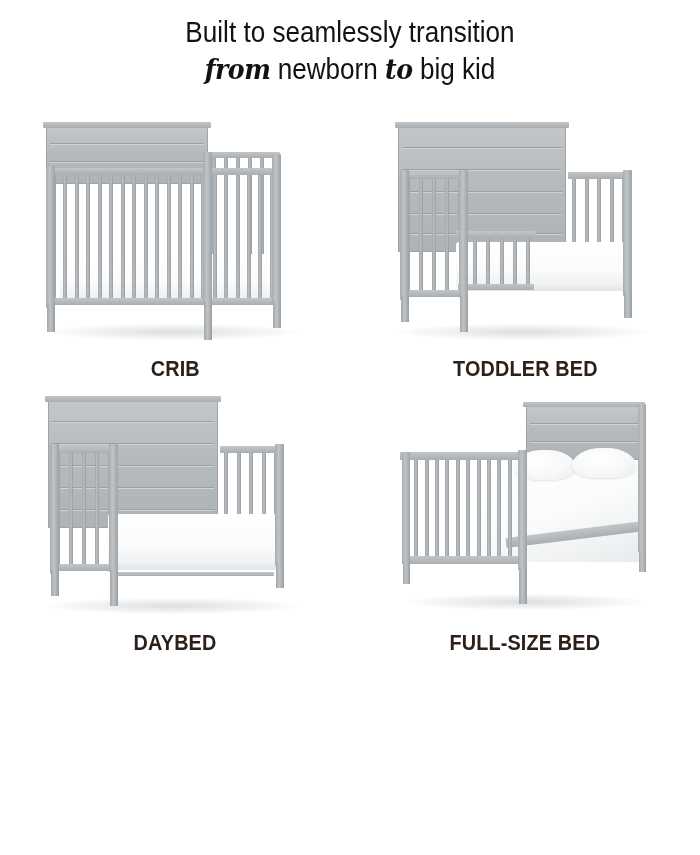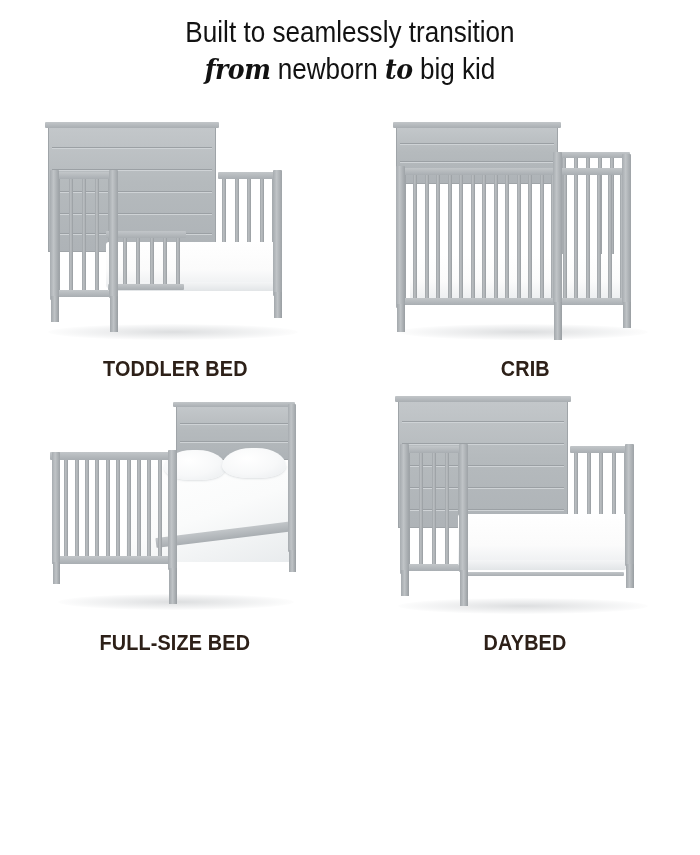--- a/index.html
+++ b/index.html
@@ -167,20 +167,79 @@
       </span>
     </div>
   </div>
 
   <div class="grid">
 
     <div class="cell">
       <div class="stage">
         <div class="shadow"></div>
 
+        <div class="panel" style="left:16px;top:12px;width:162px;height:58px;">
+          <span class="plank" style="top:16px;"></span>
+          <span class="plank" style="top:34px;"></span>
+        </div>
+
+        <div class="rail" style="left:13px;top:8px;width:168px;height:6px;"></div>
+
+        <div class="slats" style="left:182px;top:42px;width:64px;height:120px;">
+          <i></i>
+            <i></i>
+            <i></i>
+            <i></i>
+            <i></i>
+            <i></i>
+        </div>
+        <div class="rail" style="left:178px;top:38px;width:72px;height:6px;"></div>
+
+        <div class="mattress" style="left:30px;top:140px;width:216px;height:46px;"></div>
+
+        <div class="slats" style="left:22px;top:58px;width:222px;height:130px;">
+          <i></i>
+            <i></i>
+            <i></i>
+            <i></i>
+            <i></i>
+            <i></i>
+            <i></i>
+            <i></i>
+            <i></i>
+            <i></i>
+          <i></i>
+            <i></i>
+            <i></i>
+            <i></i>
+            <i></i>
+            <i></i>
+            <i></i>
+            <i></i>
+            <i></i>
+            <i></i>
+        </div>
+        <div class="rail" style="left:18px;top:54px;width:230px;height:7px;"></div>
+        <div class="rail" style="left:20px;top:184px;width:226px;height:7px;"></div>
+
+        <div class="postv" style="left:16px;top:52px;width:9px;height:142px;"></div>
+        <div class="postv" style="left:173px;top:38px;width:9px;height:152px;"></div>
+        <div class="postv" style="left:242px;top:40px;width:9px;height:150px;"></div>
+
+        <div class="leg" style="left:17px;top:190px;width:8px;height:28px;"></div>
+        <div class="leg" style="left:174px;top:188px;width:8px;height:38px;"></div>
+        <div class="leg" style="left:243px;top:188px;width:8px;height:26px;"></div>
+      </div>
+      <div class="caption">CRIB</div>
+    </div>
+
+    <div class="cell">
+      <div class="stage">
+        <div class="shadow"></div>
+
         <div class="panel" style="left:18px;top:12px;width:168px;height:126px;">
           <span class="plank" style="top:20px;"></span>
           <span class="plank" style="top:42px;"></span>
           <span class="plank" style="top:64px;"></span>
           <span class="plank" style="top:86px;"></span>
           <span class="plank" style="top:106px;"></span>
         </div>
         <div class="rail" style="left:15px;top:8px;width:174px;height:6px;"></div>
 
         <div class="slats" style="left:26px;top:62px;width:56px;height:118px;">
@@ -224,125 +283,20 @@
         <div class="leg" style="left:80px;top:182px;width:8px;height:36px;"></div>
         <div class="leg" style="left:244px;top:178px;width:8px;height:26px;"></div>
       </div>
       <div class="caption">TODDLER BED</div>
     </div>
 
     <div class="cell">
       <div class="stage">
         <div class="shadow"></div>
 
-        <div class="panel" style="left:16px;top:12px;width:162px;height:58px;">
-          <span class="plank" style="top:16px;"></span>
-          <span class="plank" style="top:34px;"></span>
-        </div>
-
-        <div class="rail" style="left:13px;top:8px;width:168px;height:6px;"></div>
-
-        <div class="slats" style="left:182px;top:42px;width:64px;height:120px;">
-          <i></i>
-            <i></i>
-            <i></i>
-            <i></i>
-            <i></i>
-            <i></i>
-        </div>
-        <div class="rail" style="left:178px;top:38px;width:72px;height:6px;"></div>
-
-        <div class="mattress" style="left:30px;top:140px;width:216px;height:46px;"></div>
-
-        <div class="slats" style="left:22px;top:58px;width:222px;height:130px;">
-          <i></i>
-            <i></i>
-            <i></i>
-            <i></i>
-            <i></i>
-            <i></i>
-            <i></i>
-            <i></i>
-            <i></i>
-            <i></i>
-          <i></i>
-            <i></i>
-            <i></i>
-            <i></i>
-            <i></i>
-            <i></i>
-            <i></i>
-            <i></i>
-            <i></i>
-            <i></i>
-        </div>
-        <div class="rail" style="left:18px;top:54px;width:230px;height:7px;"></div>
-        <div class="rail" style="left:20px;top:184px;width:226px;height:7px;"></div>
-
-        <div class="postv" style="left:16px;top:52px;width:9px;height:142px;"></div>
-        <div class="postv" style="left:173px;top:38px;width:9px;height:152px;"></div>
-        <div class="postv" style="left:242px;top:40px;width:9px;height:150px;"></div>
-
-        <div class="leg" style="left:17px;top:190px;width:8px;height:28px;"></div>
-        <div class="leg" style="left:174px;top:188px;width:8px;height:38px;"></div>
-        <div class="leg" style="left:243px;top:188px;width:8px;height:26px;"></div>
-      </div>
-      <div class="caption">CRIB</div>
-    </div>
-
-    <div class="cell">
-      <div class="stage">
-        <div class="shadow" style="bottom:18px;left:28px;width:236px;"></div>
-
-        <div class="panel" style="left:146px;top:18px;width:116px;height:54px;">
-          <span class="plank" style="top:16px;"></span>
-          <span class="plank" style="top:34px;"></span>
-        </div>
-        <div class="rail" style="left:143px;top:14px;width:122px;height:5px;"></div>
-
-        <div class="duvet" style="left:96px;top:78px;width:168px;height:96px;"></div>
-
-        <div class="pillow" style="left:134px;top:62px;width:62px;height:30px;"></div>
-        <div class="pillow" style="left:192px;top:60px;width:64px;height:30px;"></div>
-
-        <div class="rail" style="left:126px;top:150px;width:140px;height:10px;
-                    transform:rotate(-7deg);transform-origin:left center;"></div>
-
-        <div class="slats" style="left:24px;top:70px;width:118px;height:102px;">
-          <i></i>
-            <i></i>
-            <i></i>
-            <i></i>
-            <i></i>
-            <i></i>
-            <i></i>
-            <i></i>
-            <i></i>
-            <i></i>
-            <i></i>
-            <i></i>
-        </div>
-        <div class="rail" style="left:20px;top:64px;width:126px;height:8px;"></div>
-        <div class="rail" style="left:22px;top:168px;width:124px;height:8px;"></div>
-
-        <div class="postv" style="left:22px;top:64px;width:8px;height:112px;"></div>
-        <div class="postv" style="left:138px;top:62px;width:9px;height:120px;"></div>
-        <div class="postv" style="left:258px;top:16px;width:8px;height:148px;"></div>
-
-        <div class="leg" style="left:23px;top:174px;width:7px;height:22px;"></div>
-        <div class="leg" style="left:139px;top:180px;width:8px;height:36px;"></div>
-        <div class="leg" style="left:259px;top:162px;width:7px;height:22px;"></div>
-      </div>
-      <div class="caption">FULL-SIZE BED</div>
-    </div>
-
-    <div class="cell">
-      <div class="stage">
-        <div class="shadow"></div>
-
         <div class="panel" style="left:18px;top:12px;width:170px;height:128px;">
           <span class="plank" style="top:20px;"></span>
           <span class="plank" style="top:42px;"></span>
           <span class="plank" style="top:64px;"></span>
           <span class="plank" style="top:86px;"></span>
           <span class="plank" style="top:108px;"></span>
         </div>
         <div class="rail" style="left:15px;top:8px;width:176px;height:6px;"></div>
 
         <div class="slats" style="left:26px;top:62px;width:56px;height:118px;">
@@ -373,14 +327,60 @@
         <div class="postv" style="left:79px;top:56px;width:9px;height:128px;"></div>
         <div class="postv" style="left:245px;top:56px;width:9px;height:122px;"></div>
 
         <div class="leg" style="left:21px;top:182px;width:8px;height:26px;"></div>
         <div class="leg" style="left:80px;top:182px;width:8px;height:36px;"></div>
         <div class="leg" style="left:246px;top:176px;width:8px;height:24px;"></div>
       </div>
       <div class="caption">DAYBED</div>
     </div>
 
+    <div class="cell">
+      <div class="stage">
+        <div class="shadow" style="bottom:18px;left:28px;width:236px;"></div>
+
+        <div class="panel" style="left:146px;top:18px;width:116px;height:54px;">
+          <span class="plank" style="top:16px;"></span>
+          <span class="plank" style="top:34px;"></span>
+        </div>
+        <div class="rail" style="left:143px;top:14px;width:122px;height:5px;"></div>
+
+        <div class="duvet" style="left:96px;top:78px;width:168px;height:96px;"></div>
+
+        <div class="pillow" style="left:134px;top:62px;width:62px;height:30px;"></div>
+        <div class="pillow" style="left:192px;top:60px;width:64px;height:30px;"></div>
+
+        <div class="rail" style="left:126px;top:150px;width:140px;height:10px;
+                    transform:rotate(-7deg);transform-origin:left center;"></div>
+
+        <div class="slats" style="left:24px;top:70px;width:118px;height:102px;">
+          <i></i>
+            <i></i>
+            <i></i>
+            <i></i>
+            <i></i>
+            <i></i>
+            <i></i>
+            <i></i>
+            <i></i>
+            <i></i>
+            <i></i>
+            <i></i>
+        </div>
+        <div class="rail" style="left:20px;top:64px;width:126px;height:8px;"></div>
+        <div class="rail" style="left:22px;top:168px;width:124px;height:8px;"></div>
+
+        <div class="postv" style="left:22px;top:64px;width:8px;height:112px;"></div>
+        <div class="postv" style="left:138px;top:62px;width:9px;height:120px;"></div>
+        <div class="postv" style="left:258px;top:16px;width:8px;height:148px;"></div>
+
+        <div class="leg" style="left:23px;top:174px;width:7px;height:22px;"></div>
+        <div class="leg" style="left:139px;top:180px;width:8px;height:36px;"></div>
+        <div class="leg" style="left:259px;top:162px;width:7px;height:22px;"></div>
+      </div>
+      <div class="caption">FULL-SIZE BED</div>
+    </div>
+
   </div>
 </div>
 
 </body></html>

